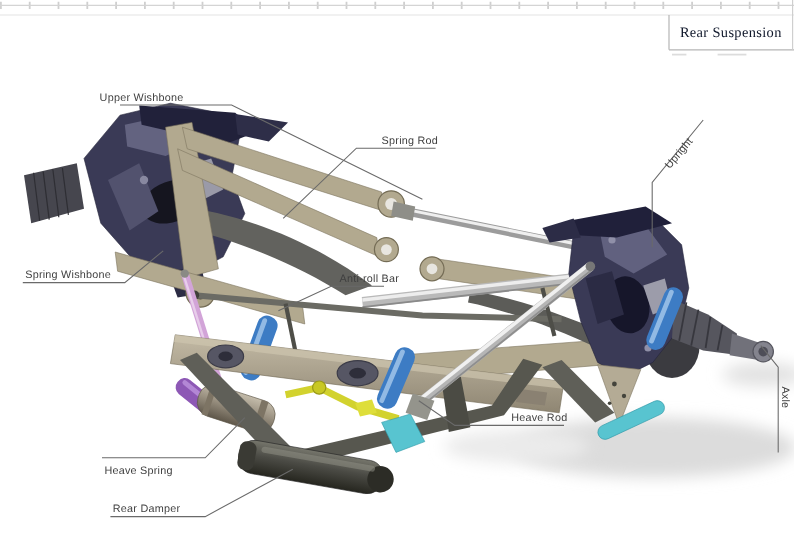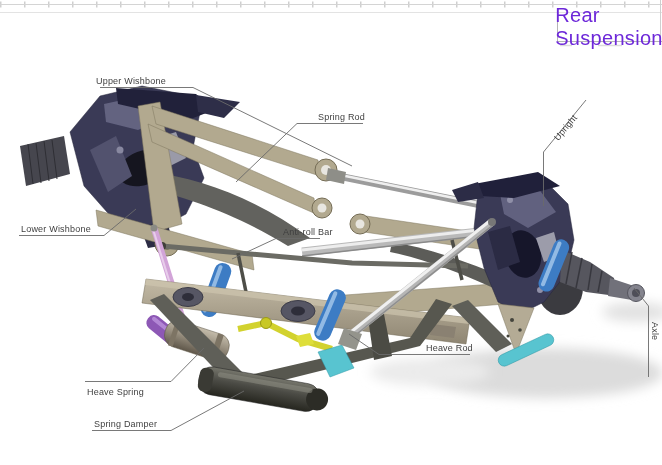--- a/index.html
+++ b/index.html
@@ -1,21 +1,21 @@
 <!DOCTYPE html>
 <html style="--background: #ffffff; --wishbone-tan: #b2a98f; --upright-navy: #3a3a56; --damper-blue: #3d7cc4; --pushrod-pink: #d2a4d8; --rocker-purple: #8d58b5; --spring-yellow: #d2d22e; --link-cyan: #58c4d0; --chrome-silver: #d9d9d9; --heave-damper-gray: #4b4b45; --label-text: #3f3f3f;"><head>
 <meta charset="utf-8">
 <style>
   html,body{margin:0;padding:0;background:#fff;}
   .stage{position:relative;width:662px;height:465px;background:#ffffff;overflow:hidden;
          font-family:"Liberation Sans",sans-serif;}
   svg.scene{position:absolute;left:0;top:0;}
   .title{position:absolute;left:557px;top:12px;width:104px;height:30px;display:flex;
-         align-items:center;justify-content:center;font-family:Liberation Sans, sans-serif;
-         font-size:20px;color:#6d28d9;letter-spacing:.3px;}
+         align-items:center;justify-content:center;font-family:Liberation Serif, serif;
+         font-size:12px;color:#0f172a;letter-spacing:.3px;}
   .lbl{position:absolute;font-size:9px;line-height:10px;color:var(--label-text,#3f3f3f);
        white-space:nowrap;letter-spacing:.2px;}
   .lbl.rot-upright{transform:rotate(-50deg);transform-origin:left top;}
   .lbl.rot-axle{writing-mode:vertical-rl;}
   
   .c-tan{fill:var(--wishbone-tan,#b2a98f);}
   .c-navy{fill:var(--upright-navy,#3a3a56);}
   .c-blue{fill:var(--damper-blue,#3d7cc4);}
   .c-purple{fill:var(--rocker-purple,#8d58b5);}
   .c-cyan{fill:var(--link-cyan,#58c4d0);}
@@ -248,23 +248,23 @@
     <path class="leader" d="M586,100 L543.5,152 V206"></path>
     <path class="leader" d="M470,354.5 H379 L349,334"></path>
     <path class="leader" d="M634,288 L648.5,306 V377"></path>
     <path class="leader" d="M85,381.5 H171 L204,348"></path>
     <path class="leader" d="M92,430.5 H171 L244,391"></path>
   </g>
 </svg>
 
 <div class="title">Rear Suspension</div>
 
-<div class="lbl" style="left:96px;top:76px">Upper Wishbone</div>
+<div class="lbl" style="left:83px;top:76px">Upper Wishbone</div>
 <div class="lbl" style="left:318px;top:112px">Spring Rod</div>
-<div class="lbl" style="left:21px;top:224px">Lower Wishbone</div>
+<div class="lbl" style="left:21px;top:224px">Spring Wishbone</div>
 <div class="lbl" style="left:283px;top:227px">Anti-roll Bar</div>
 <div class="lbl rot-upright" style="left:552px;top:136px">Upright</div>
 <div class="lbl" style="left:426px;top:343px">Heave Rod</div>
 <div class="lbl rot-axle" style="left:650px;top:322px">Axle</div>
 <div class="lbl" style="left:87px;top:387px">Heave Spring</div>
-<div class="lbl" style="left:94px;top:419px">Spring Damper</div>
+<div class="lbl" style="left:94px;top:419px">Rear Damper</div>
 
 </div>
 
 </body></html>

